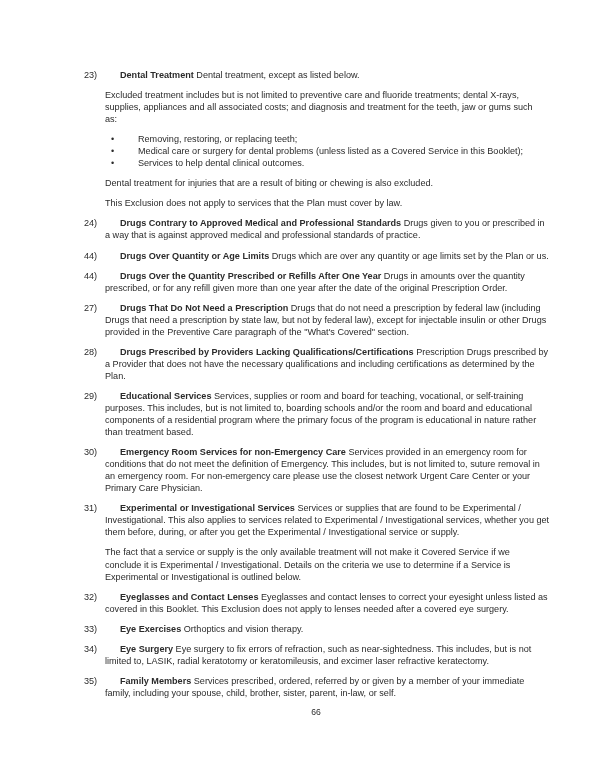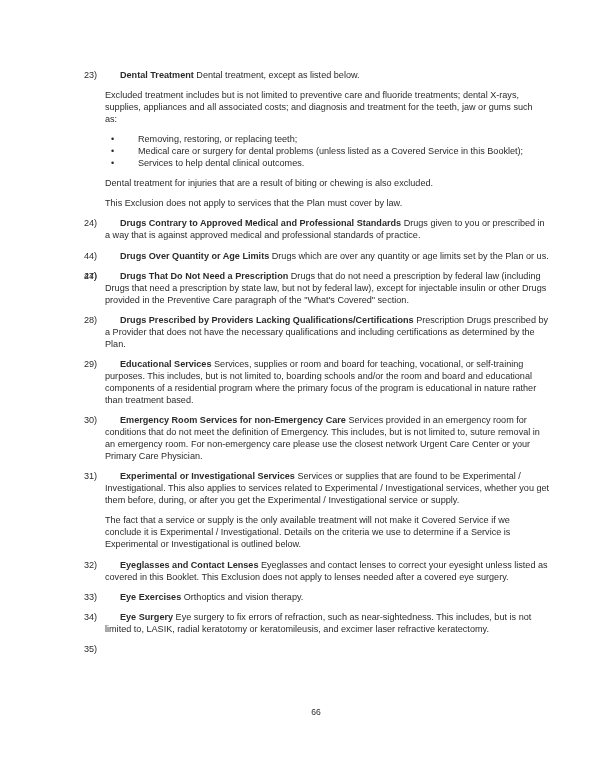--- a/index.html
+++ b/index.html
@@ -132,20 +132,21 @@
       <span class="entry-body"><span class="term">Drugs Contrary to Approved Medical and Professional Standards</span><span> Drugs given to you or prescribed in a way that is against approved medical and professional standards of practice.</span></span>
     </div>
 
     <div class="entry">
       <span class="entry-num">44)</span>
       <span class="entry-body"><span class="term">Drugs Over Quantity or Age Limits</span><span> Drugs which are over any quantity or age limits set by the Plan or us.</span></span>
     </div>
 
     <div class="entry">
       <span class="entry-num">44)</span>
+      <span class="entry-body"><span class="term">Drugs Over the Quantity Prescribed or Refills After One Year</span><span> Drugs in amounts over the quantity prescribed, or for any refill given more than one year after the date of the original Prescription Order.</span></span>
     </div>
 
     <div class="entry">
       <span class="entry-num">27)</span>
       <span class="entry-body"><span class="term">Drugs That Do Not Need a Prescription</span><span> Drugs that do not need a prescription by federal law (including Drugs that need a prescription by state law, but not by federal law), except for injectable insulin or other Drugs provided in the Preventive Care paragraph of the "What's Covered" section.</span></span>
     </div>
 
     <div class="entry">
       <span class="entry-num">28)</span>
       <span class="entry-body"><span class="term">Drugs Prescribed by Providers Lacking Qualifications/Certifications</span><span> Prescription Drugs prescribed by a Provider that does not have the necessary qualifications and including certifications as determined by the Plan.</span></span>
@@ -177,18 +178,19 @@
       <span class="entry-body"><span class="term">Eye Exercises</span><span> Orthoptics and vision therapy.</span></span>
     </div>
 
     <div class="entry">
       <span class="entry-num">34)</span>
       <span class="entry-body"><span class="term">Eye Surgery</span><span> Eye surgery to fix errors of refraction, such as near-sightedness.  This includes, but is not limited to, LASIK, radial keratotomy or keratomileusis, and excimer laser refractive keratectomy.</span></span>
     </div>
 
     <div class="entry">
       <span class="entry-num">35)</span>
+      <span class="entry-body"><span class="term">Family Members</span><span> Services prescribed, ordered, referred by or given by a member of your immediate family, including your spouse, child, brother, sister, parent, in-law, or self.</span></span>
     </div>
 
   </div>
 
   <div id="footer">66</div>
 </div>
 
 </body></html>

